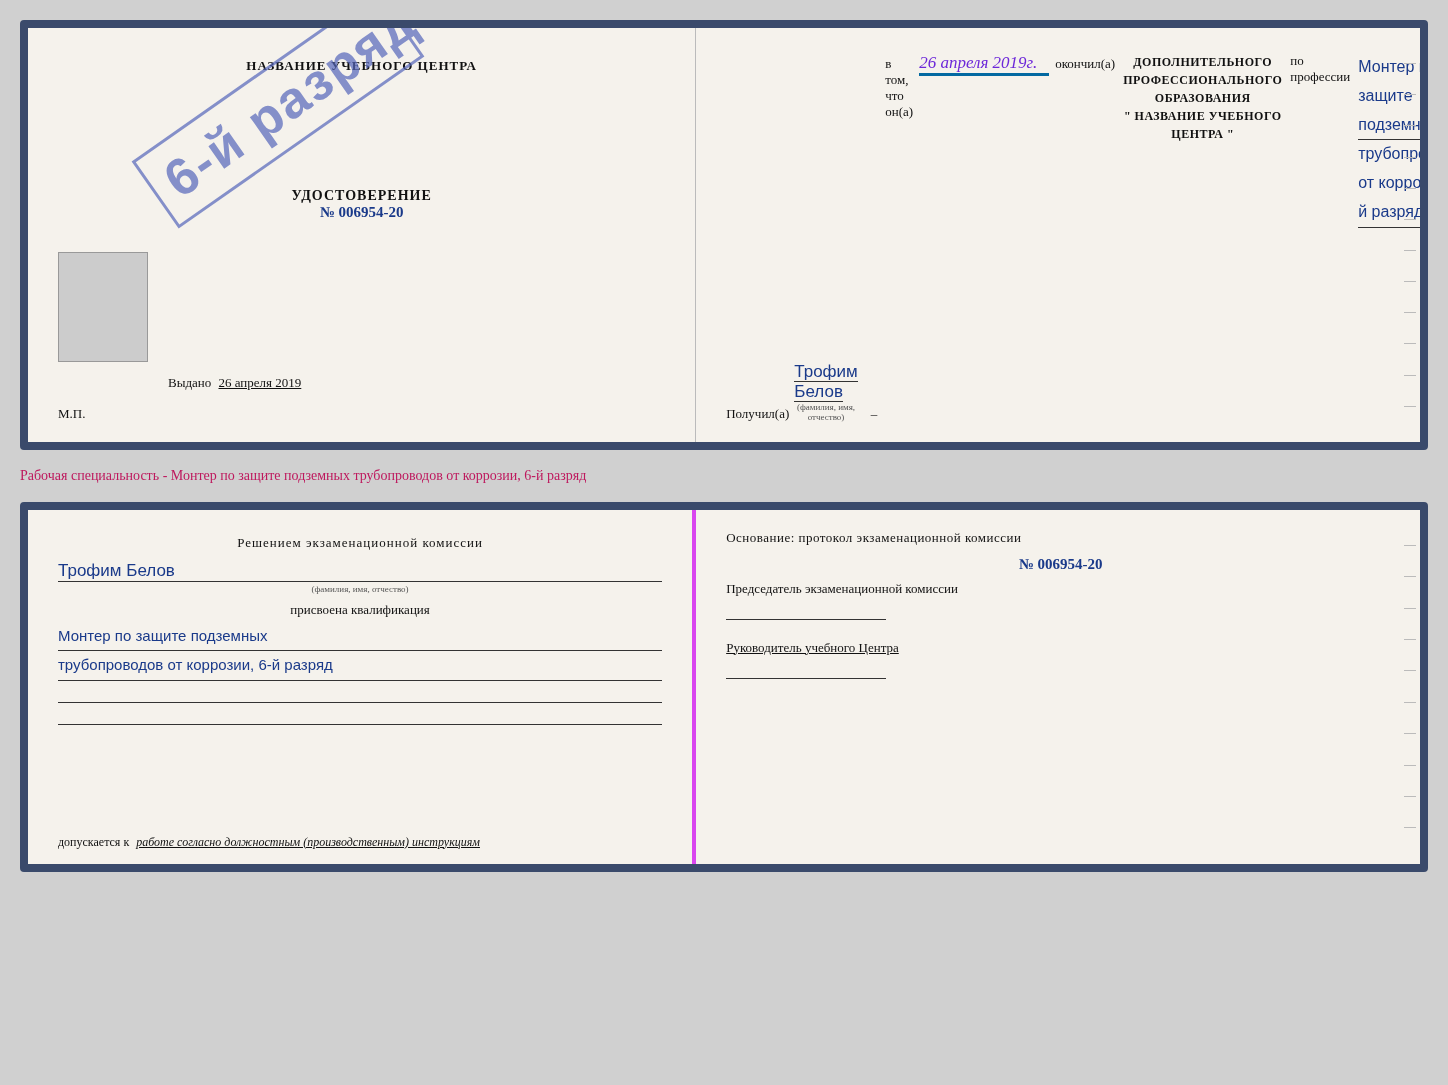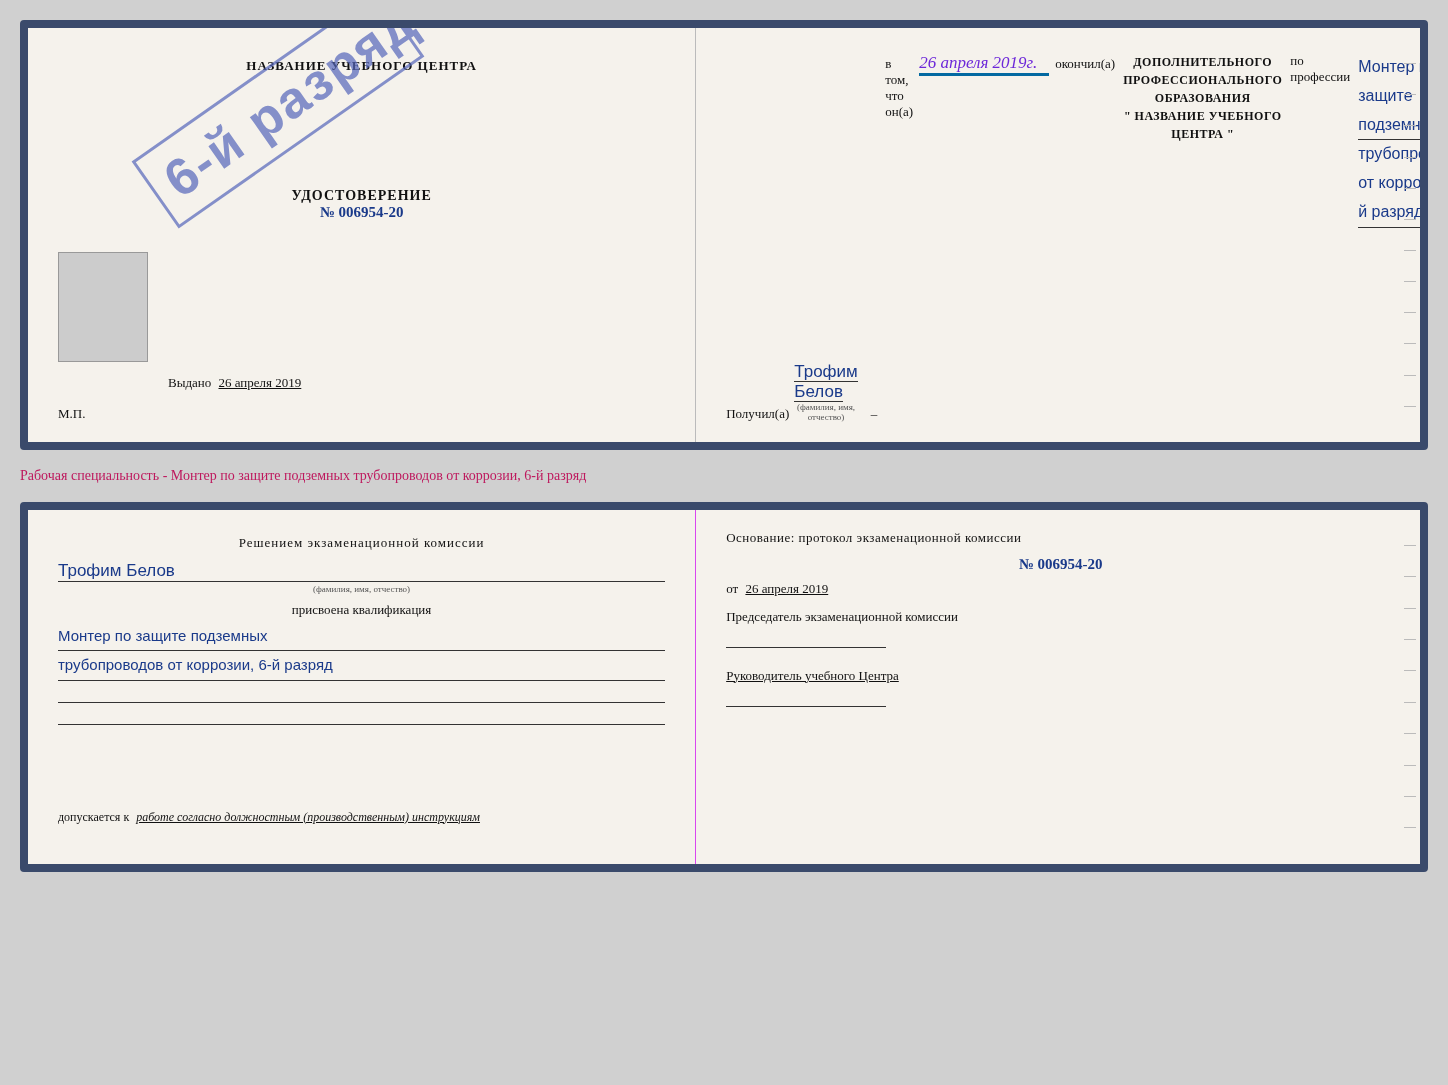--- a/index.html
+++ b/index.html
@@ -213,21 +213,21 @@
       background: #f5f2ec;
       border: 8px solid #3a4a6b;
       border-radius: 4px;
       min-height: 370px;
       position: relative;
       overflow: hidden;
     }
 
     .cert-bot-left {
       width: 48%;
-      border-right: 1px solid #d946ef;
+      border-right: 4px solid #d946ef;
       padding: 25px 30px 20px 30px;
       position: relative;
     }
 
     .cert-bot-right {
       width: 52%;
       padding: 20px 25px 20px 30px;
       position: relative;
     }
 
@@ -257,21 +257,21 @@
       font-family: 'Comic Sans MS', cursive, sans-serif;
       font-size: 15px;
       color: #1a3a8a;
       border-bottom: 1px solid #333;
       line-height: 1.9;
       display: block;
     }
 
     .dopuskaetsya-block {
       position: absolute;
-      bottom: 39px;
+      bottom: 14px;
       left: 30px;
       right: 30px;
       font-size: 12px;
     }
 
     .dopuskaetsya-italic {
       font-style: italic;
     }
 
     
@@ -424,24 +424,20 @@
         <span class="dopuskaetsya-italic" style="text-decoration: underline; margin-left:4px;">работе согласно должностным (производственным) инструкциям</span>
       </div>
     </div>
 
     <div class="cert-bot-right">
 
       <div class="osnovanie-block">Основание: протокол экзаменационной комиссии</div>
 
       <div class="protocol-number">№ 006954-20</div>
 
-      <div class="ot-date">
-        <span>от</span>
-        <span style="text-decoration:underline; margin-left:4px;">26 апреля 2019</span>
-      </div>
 
       <div class="predsedatel-block">
         <div>Председатель экзаменационной комиссии</div>
         <span class="signature-line"></span>
       </div>
 
       <div class="rukovoditel-block">
         <div>Руководитель учебного Центра</div>
         <span class="signature-line"></span>
       </div>

